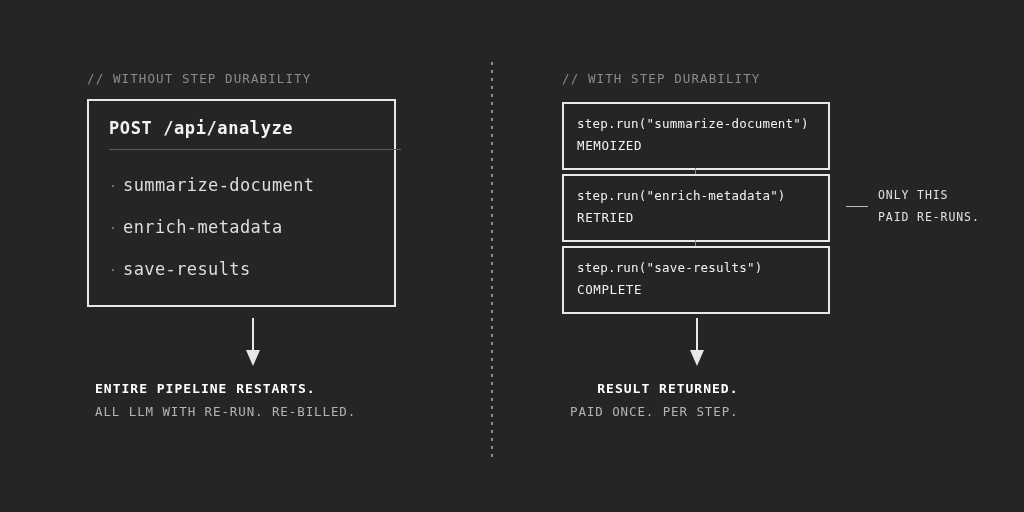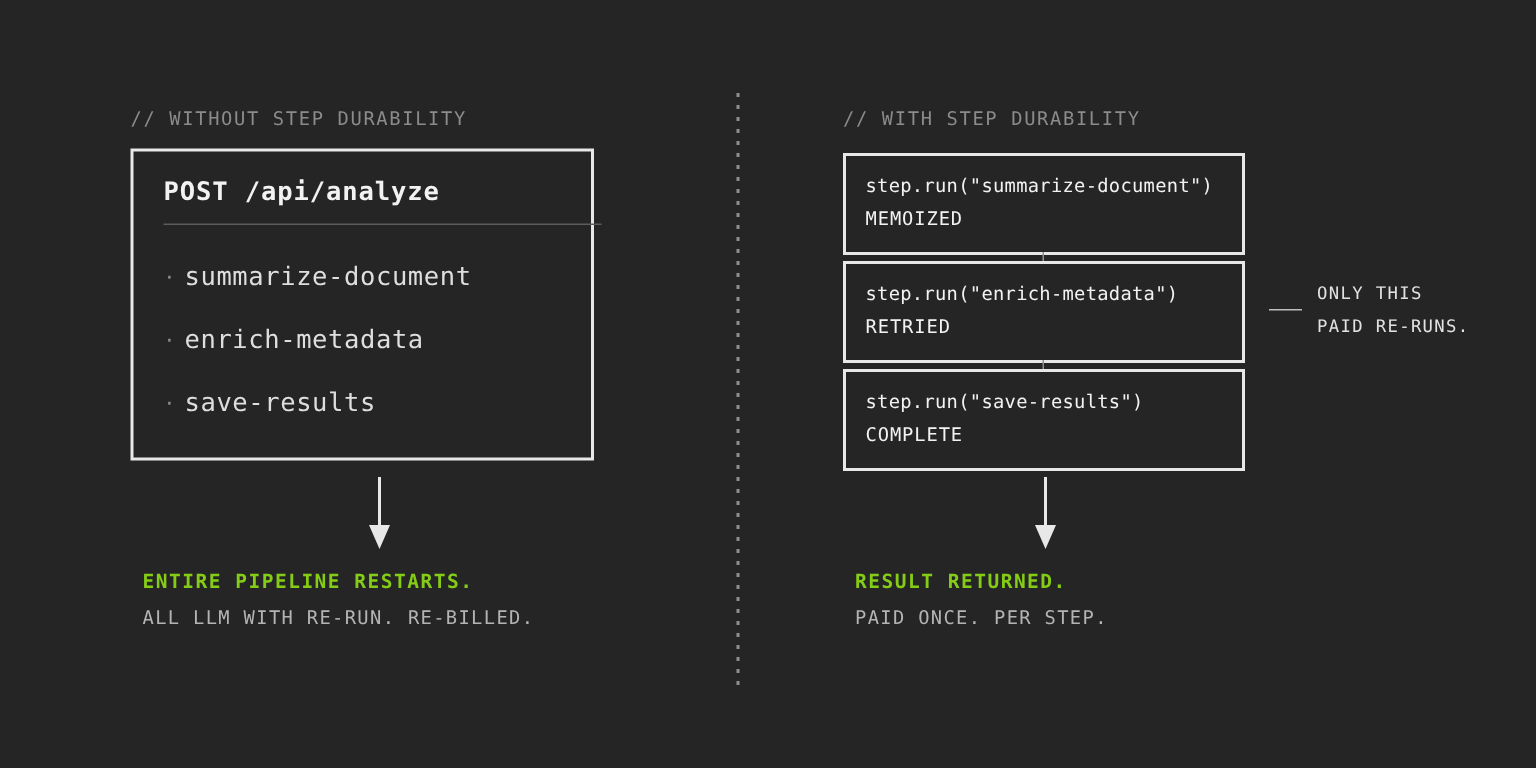--- a/index.html
+++ b/index.html
@@ -190,26 +190,26 @@
     width: 0;
     height: 0;
     border-left: 7px solid transparent;
     border-right: 7px solid transparent;
     border-top: 16px solid #e8e8e8;
   }
 
   
   .outcome { position: absolute; }
   #outcome-left  { left: 95px;  top: 381px; }
-  #outcome-right { left: 570px; top: 381px; }
+  #outcome-right { left: 570px; top: 381px; text-align: right; }
   .outcome-primary {
     font-size: 13px;
     font-weight: bold;
     letter-spacing: 1px;
-    color: #84cc16;
+    color: #ffffff;
     white-space: nowrap;
     margin-bottom: 8px;
   }
   .outcome-secondary {
     font-size: 12.5px;
     letter-spacing: 0.9px;
     color: #b4b4b4;
     white-space: nowrap;
   }
 

